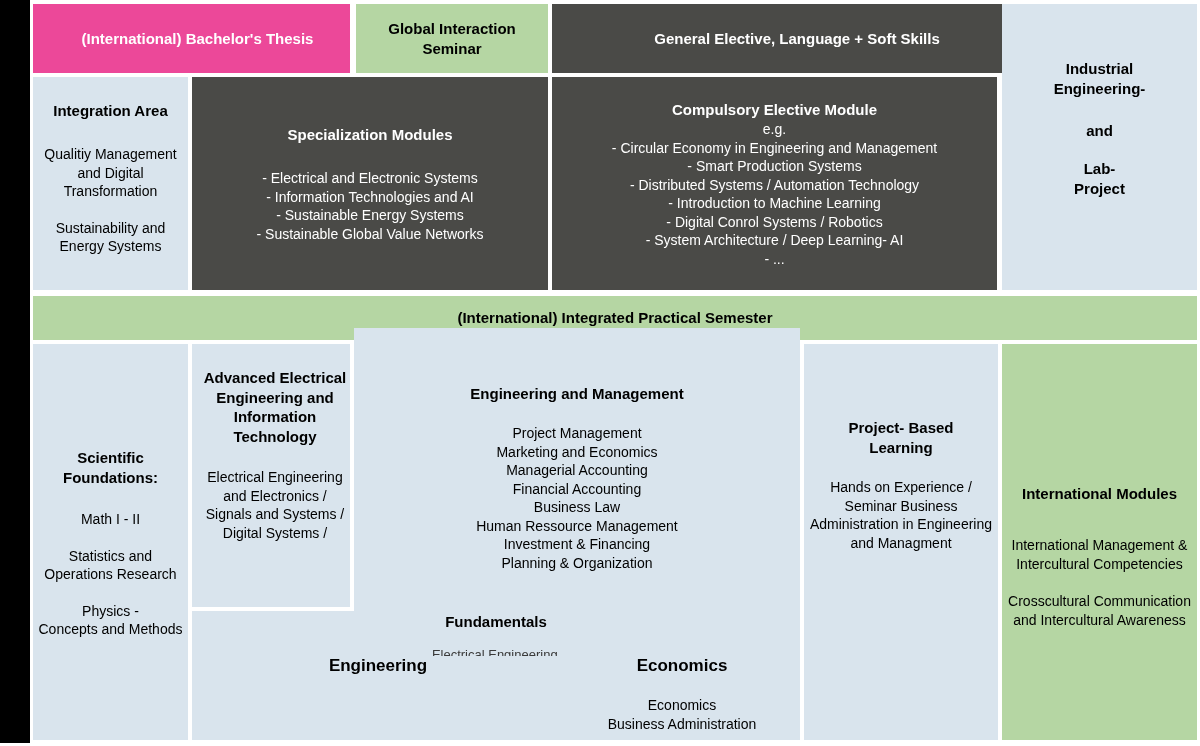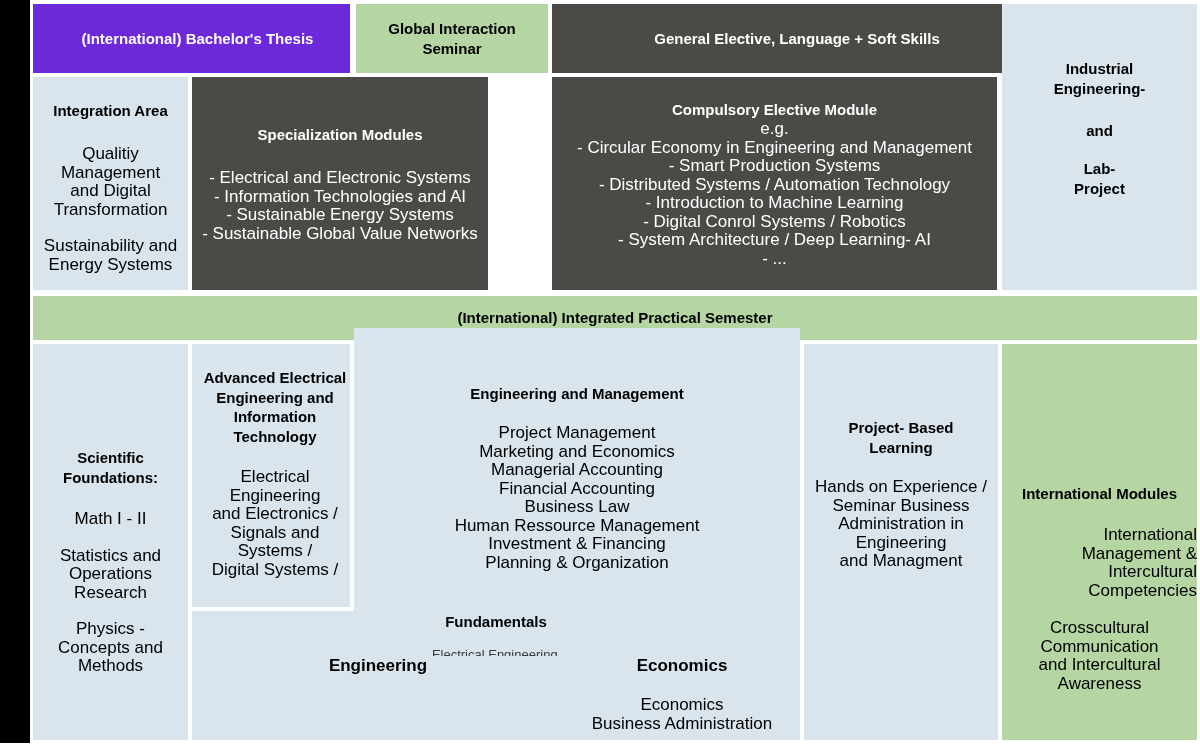--- a/index.html
+++ b/index.html
@@ -6,23 +6,23 @@
   #canvas {
     position:relative; width:1200px; height:746px; background:#ffffff;
     font-family:"Liberation Sans", sans-serif; color:#000; overflow:hidden;
   }
   .box { position:absolute; box-sizing:border-box; text-align:center; }
   .flexc { display:flex; flex-direction:column; align-items:center; }
   .vcenter { display:flex; flex-direction:column; align-items:center; justify-content:center; }
   .pre { white-space:pre-line; }
   .h15 { font-weight:bold; font-size:15px; line-height:20px; }
   .h15t { font-weight:bold; font-size:15px; line-height:19.5px; }
-  .t13 { font-size:17px; line-height:18.5px; }
+  .t13 { font-size:14px; line-height:18.5px; }
   .b13 { font-size:17px; line-height:18px; font-weight:bold; }
-  .gray   { background:#6d28d9; color:#ffffff;padding-left:12px; }
+  .gray   { background:#ec4899; color:#ffffff;padding-left:12px; }
   .dark   { background:#4a4a47; color:#ffffff; }
   .green  { background:#b5d6a3; color:#000000; }
   .blue   { background:#d9e4ed; color:#000000; }
   .blackbar { background:#000000; }
   .clip-artifact {
     position:absolute; top:37px; left:50%; transform:translateX(-51%);
     height:8px; overflow:hidden; color:#3a3a3a; font-size:13px; line-height:13px;
     white-space:nowrap;
   }
   .fcol { position:absolute; top:46px; }
@@ -57,21 +57,21 @@
 
   <div class="box blue flexc" style="left:33px; top:77px; width:155px; height:213px; padding-top:24px;">
     <div class="h15">Integration Area</div>
     <div class="t13 pre" style="margin-top:24px;">Qualitiy Management
 and Digital
 Transformation</div>
     <div class="t13 pre" style="margin-top:18px;">Sustainability and
 Energy Systems</div>
   </div>
 
-  <div class="box dark flexc" style="left:192px; top:77px; width:296px; height:213px; padding-top:48px;">
+  <div class="box dark flexc" style="left:192px; top:77px; width:356px; height:213px; padding-top:48px;">
     <div class="h15">Specialization Modules</div>
     <div class="t13 pre" style="margin-top:24px;">- Electrical and Electronic Systems
 - Information Technologies and AI
 - Sustainable Energy Systems
 - Sustainable Global Value Networks</div>
   </div>
 
   <div class="box dark flexc" style="left:552px; top:77px; width:445px; height:213px; padding-top:23px;">
     <div class="h15">Compulsory Elective Module</div>
     <div class="t13">e.g.</div>
@@ -138,19 +138,19 @@
     <div class="h15 pre">Project- Based
 Learning</div>
     <div class="t13 pre" style="margin-top:20px;">Hands on Experience /
 Seminar Business
 Administration in Engineering
 and Managment</div>
   </div>
 
   <div class="box green flexc" style="left:1002px; top:344px; width:195px; height:396px; padding-top:140px;">
     <div class="h15">International Modules</div>
-    <div class="t13 pre" style="margin-top:22px;text-align:right;">International Management &amp;
+    <div class="t13 pre" style="margin-top:32px;">International Management &amp;
 Intercultural Competencies</div>
     <div class="t13 pre" style="margin-top:19px;">Crosscultural Communication
 and Intercultural Awareness</div>
   </div>
 
 </div>
 
 </body></html>

